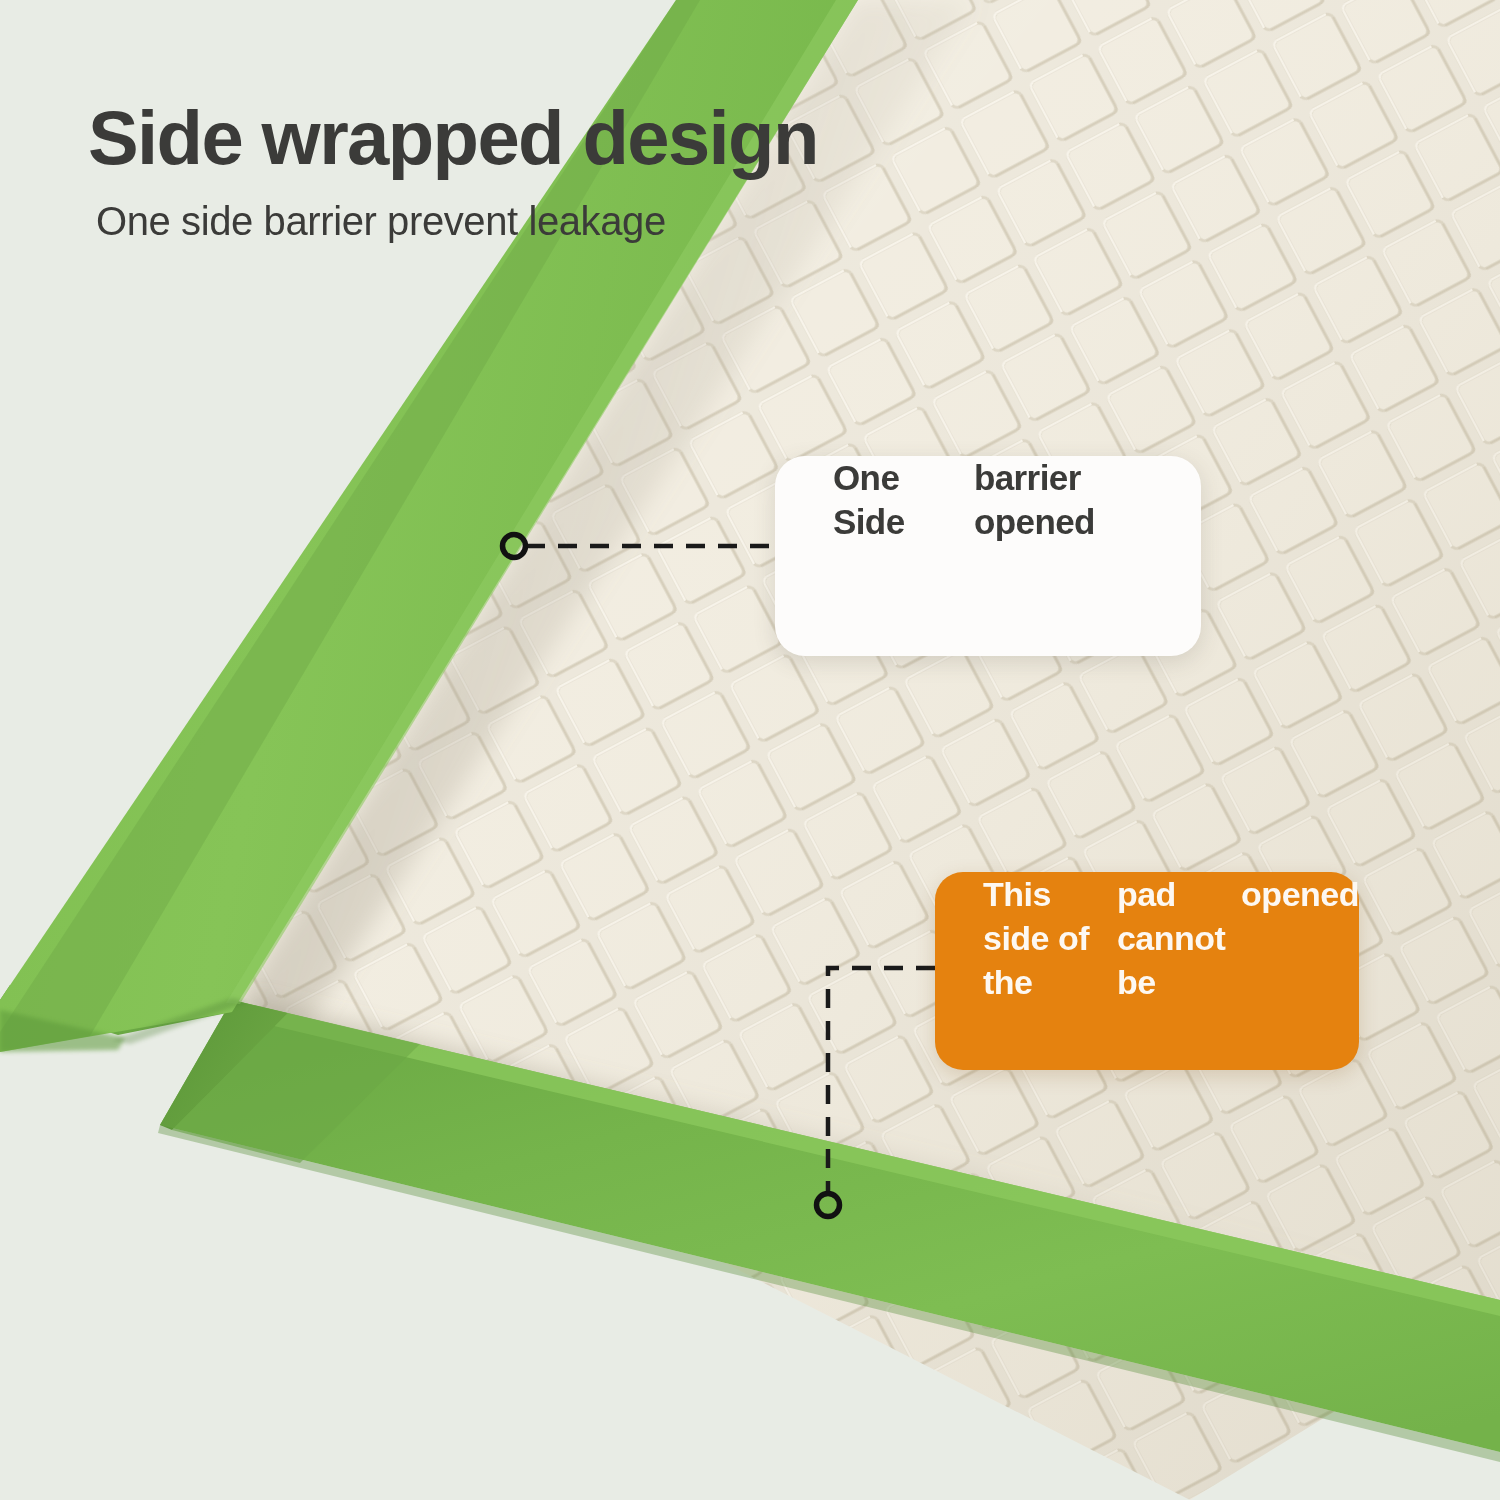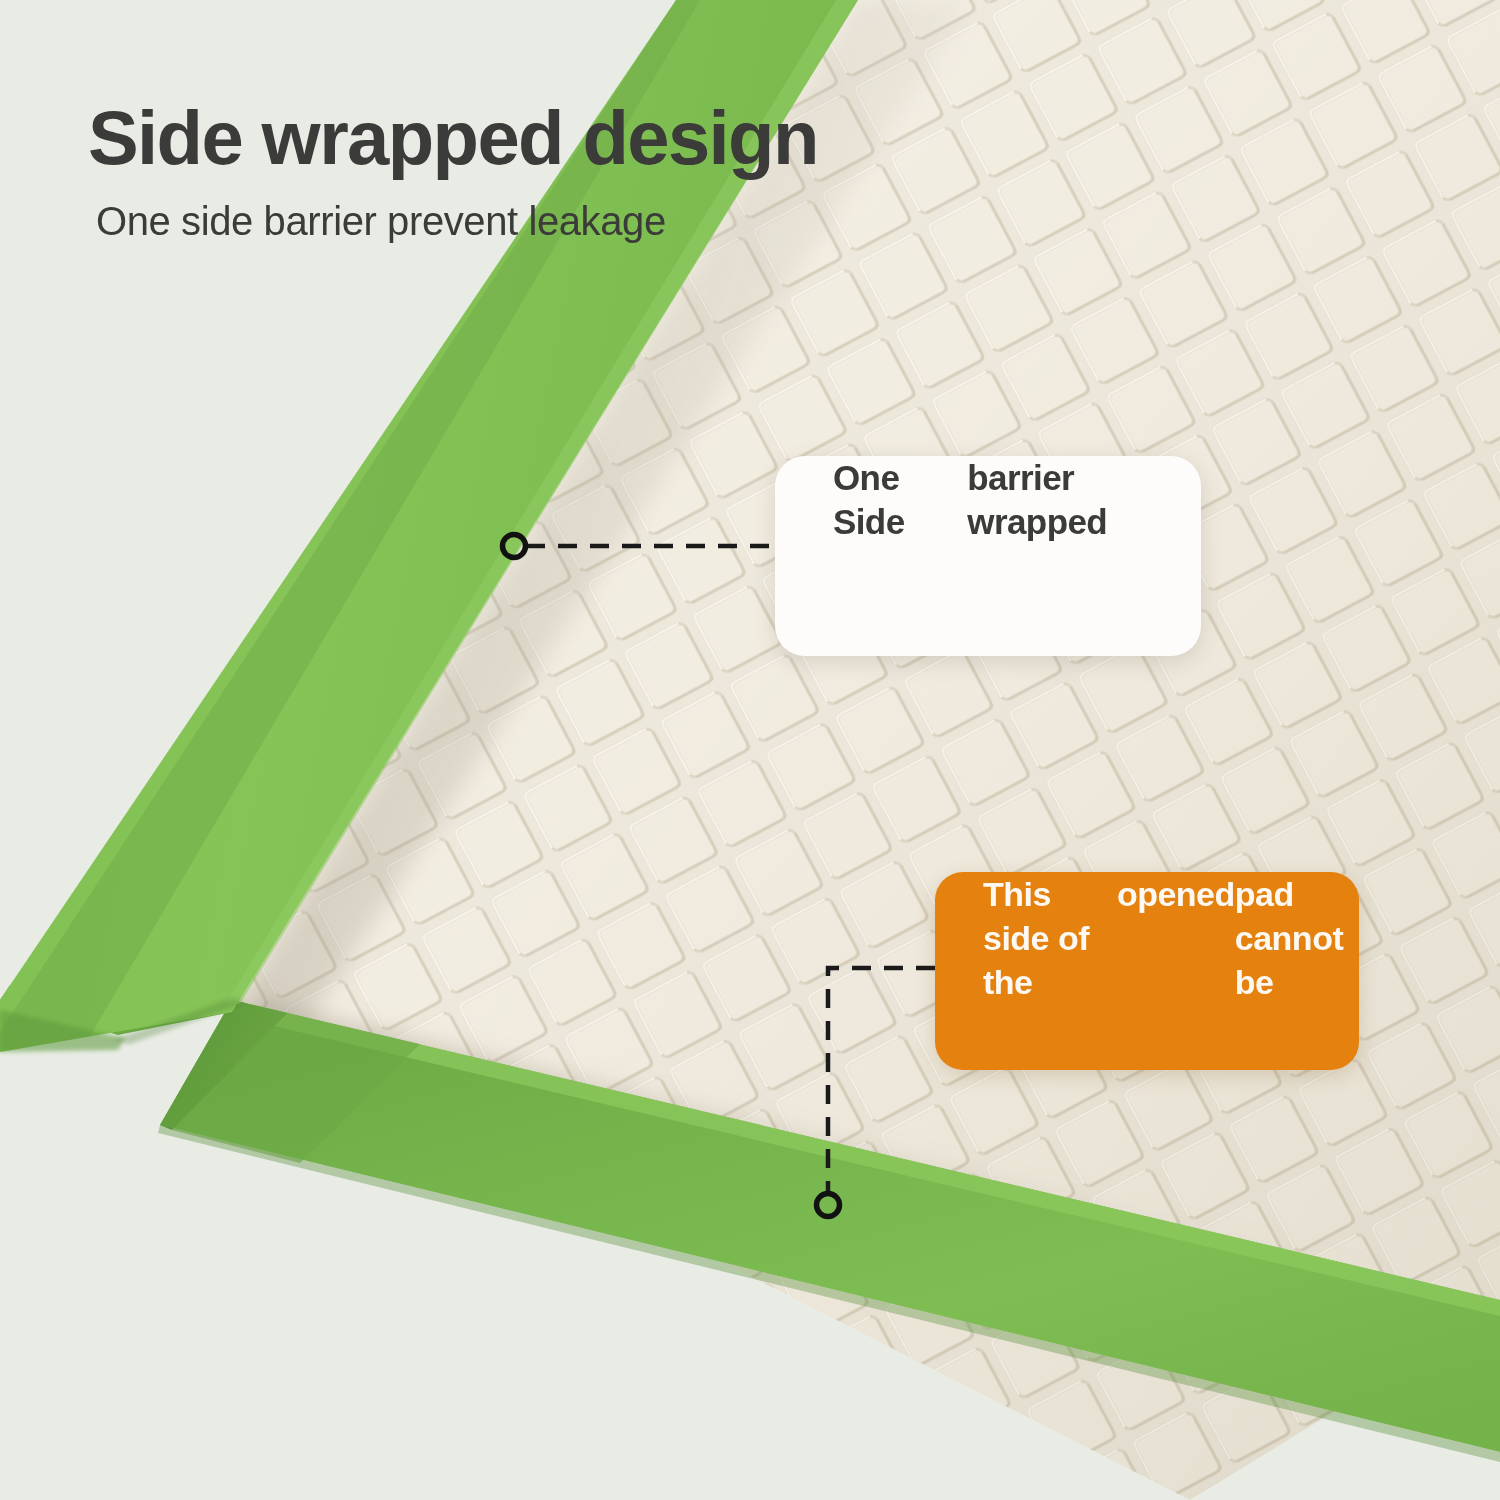--- a/index.html
+++ b/index.html
@@ -223,22 +223,22 @@
     <circle id="leader-marker-1" cx="828" cy="1205" r="11.5" fill="none" stroke="#111111" stroke-width="5.5"></circle>
   </svg>
 
   <div id="heading">
     <h1 id="title">Side wrapped design</h1>
     <p id="subtitle">One side barrier prevent leakage</p>
   </div>
 
   <div id="callout-white" class="callout" style="background: rgb(253, 252, 251);">
     <div class="line">One Side</div>
-    <div class="line">barrier wrapped</div>
+    <div class="line">barrier opened</div>
   </div>
 
   <div id="callout-orange" class="callout" style="background: rgb(229, 130, 15);">
     <div class="line">This side of the</div>
+    <div class="line">pad cannot be</div>
     <div class="line">opened</div>
-    <div class="line">pad cannot be</div>
   </div>
 
 </div>
 
 </body></html>

